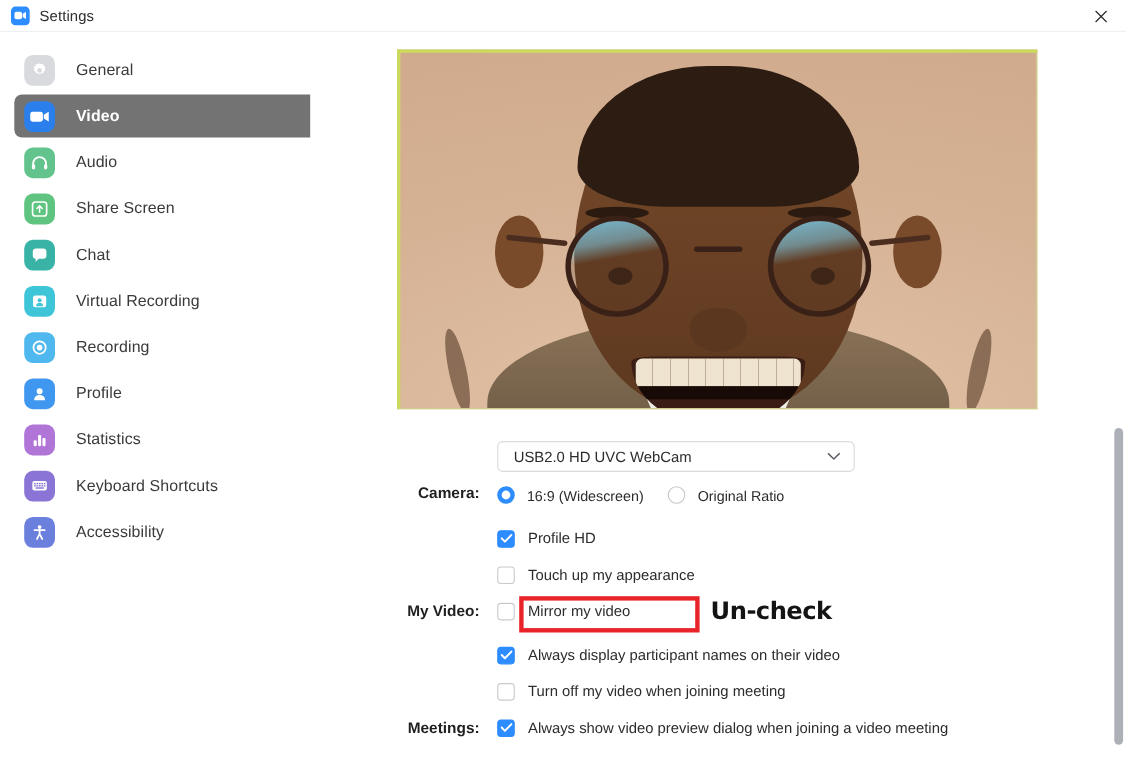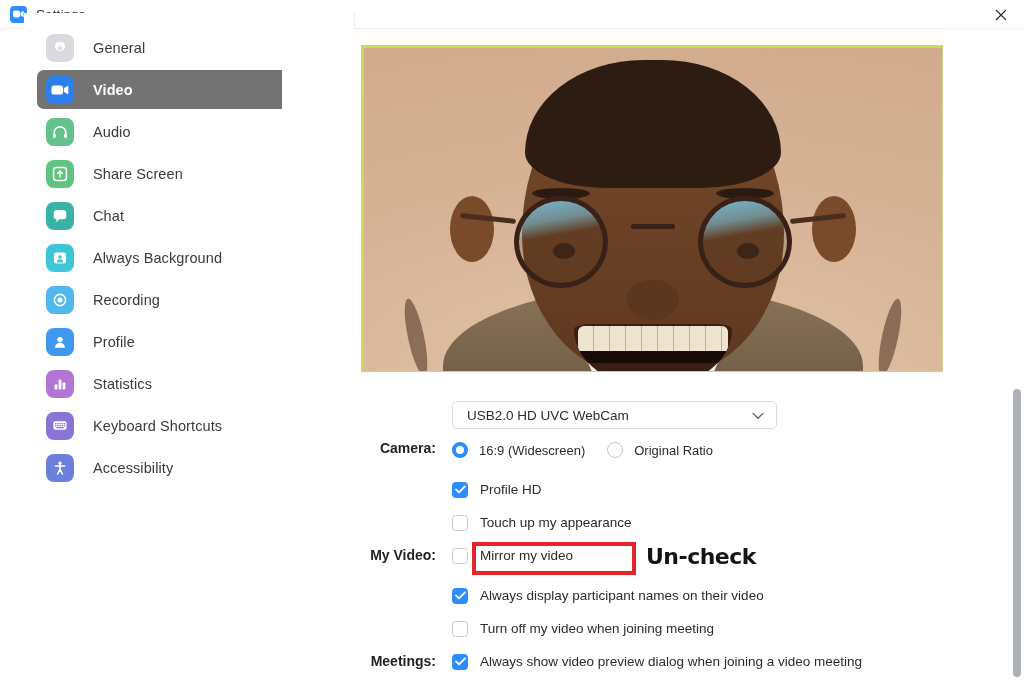--- a/index.html
+++ b/index.html
@@ -32,26 +32,25 @@
   .tb-close {
     position: absolute; right: 0; top: 0;
     width: 46px; height: 29px;
     display: flex; align-items: center; justify-content: center;
     cursor: pointer;
   }
   .tb-close svg { display: block; }
 
   
   .sidebar {
-    position: absolute; top: 13px; left: 0;
+    position: absolute; top: 29px; left: 0;
     width: 331px; height: 662px;
     background: #ffffff;
     border-right: 1px solid #ededed;
     padding-top: 12px;
-    margin-left: 24px;
   }
   .nav-item {
     position: relative;
     height: 39px; margin: 3px 15px 3px 13px;
     border-radius: 7px;
     display: flex; align-items: center;
     cursor: pointer;
   }
   .nav-item.active { background: #737373; }
   .nav-ico {
@@ -340,21 +339,21 @@
   </div>
 
   <div class="nav-item">
     <span class="nav-ico" style="background:#3fc5d8">
       <svg width="16" height="16" viewBox="0 0 16 16">
         <rect x="2" y="2.6" width="12" height="10.8" rx="2.2" fill="#fff"></rect>
         <circle cx="8" cy="7" r="1.8" fill="#3fc5d8"></circle>
         <path d="M4.8 12.4 a3.2 3.2 0 0 1 6.4 0 Z" fill="#3fc5d8"></path>
       </svg>
     </span>
-    <span class="nav-label">Always Background</span>
+    <span class="nav-label">Virtual Recording</span>
   </div>
 
   <div class="nav-item">
     <span class="nav-ico" style="background:#4fb8ef">
       <svg width="16" height="16" viewBox="0 0 16 16">
         <circle cx="8" cy="8" r="5.6" fill="none" stroke="#fff" stroke-width="1.6"></circle>
         <circle cx="8" cy="8" r="2.6" fill="#fff"></circle>
       </svg>
     </span>
     <span class="nav-label">Recording</span>

